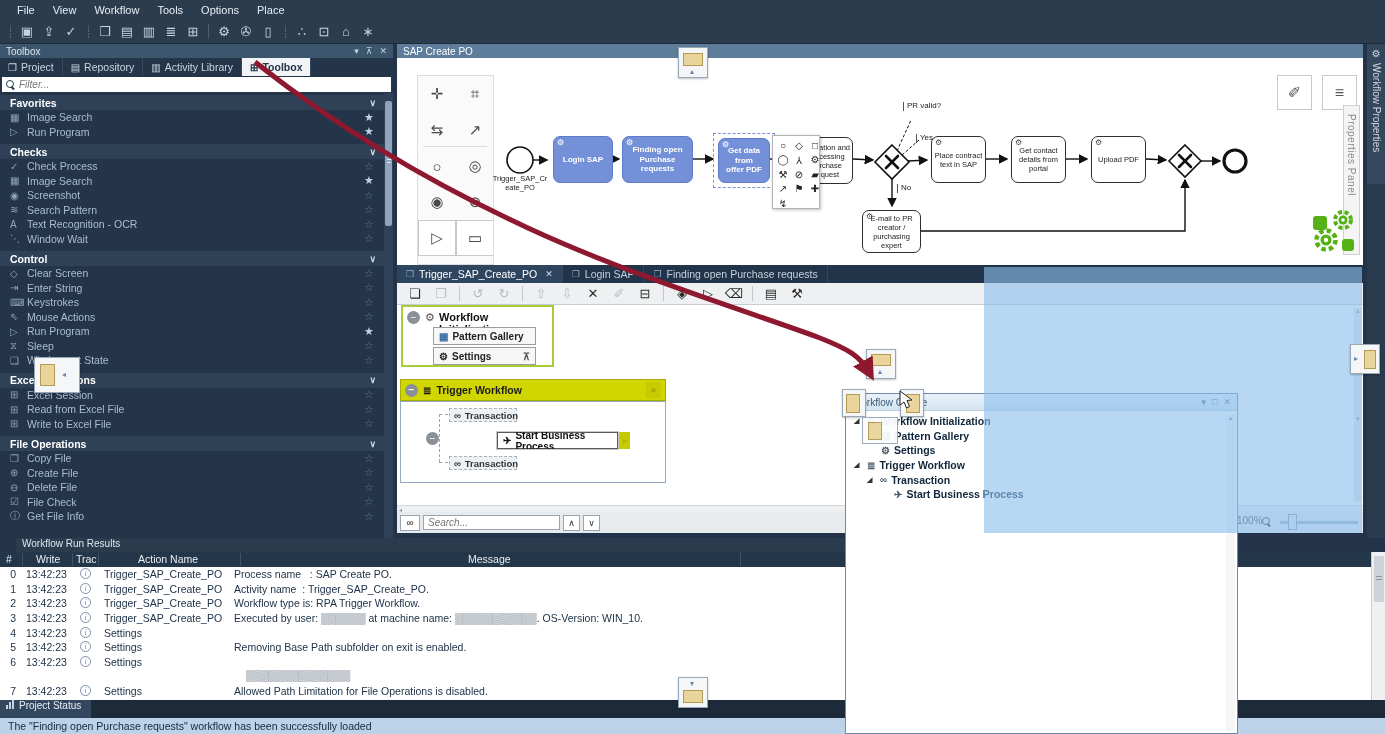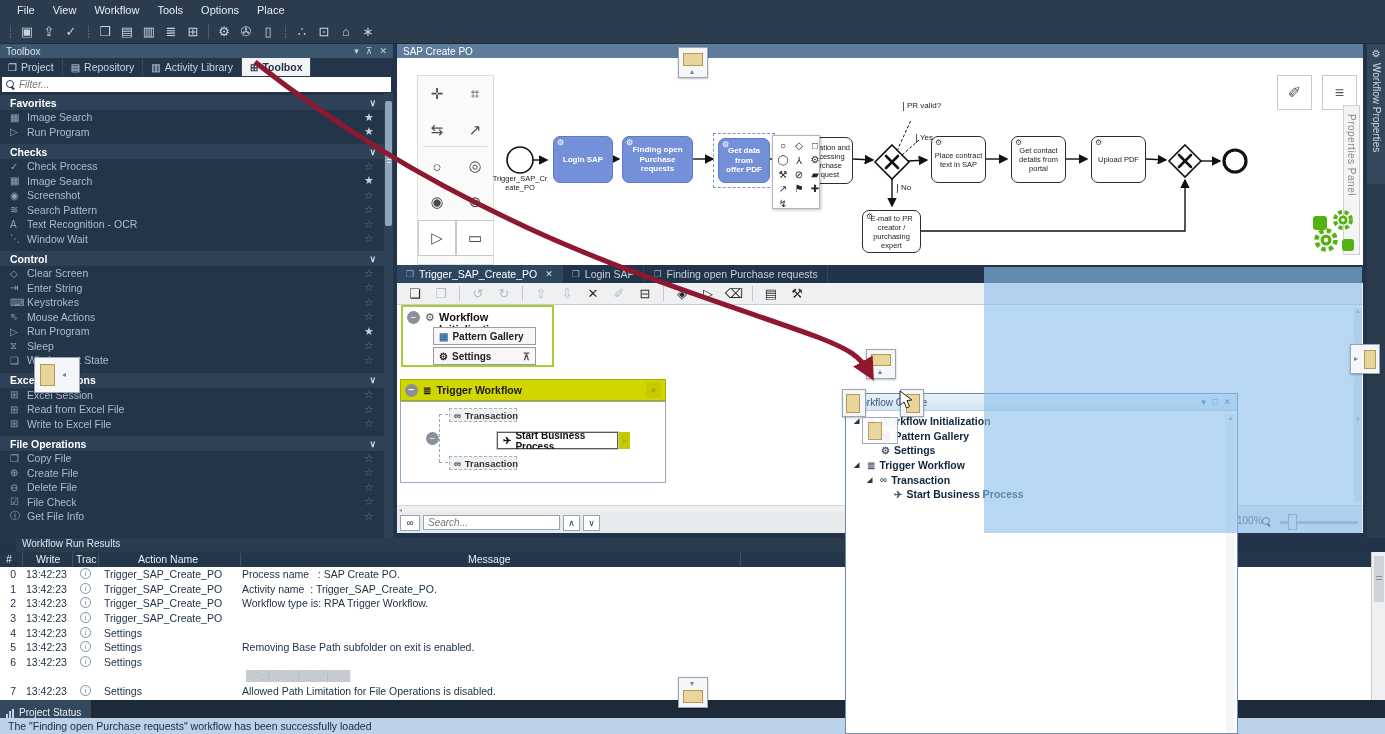--- a/index.html
+++ b/index.html
@@ -109,28 +109,28 @@
 .res-head span{position:absolute;top:1px}
 .res-head .csep{position:absolute;top:1px;bottom:1px;width:1px;background:#3e5268}
 .res-body{left:0;top:567px;width:1371px;height:133px;background:#fff;color:#20344a;font-size:10.5px;overflow:hidden}
 .rrow{position:relative;height:14.7px}
 .rrow.tall{height:29px}
 .rrow span{position:absolute;top:1px;white-space:nowrap}
 .c-num{left:0;width:16px;text-align:right}
 .c-time{left:26px}
 .c-info{left:80px;width:11px;height:11px;border:1px solid #7a92aa;border-radius:50%;color:#7a92aa;font-size:8px;display:flex;align-items:center;justify-content:center;font-style:italic;font-family:"Liberation Serif",serif}
 .c-act{left:104px}
-.c-msg{left:242px}
+.c-msg{left:234px}
 .c-msg2{left:246px;top:14px!important}
 .res-scroll{left:1371px;top:552px;width:14px;height:148px;background:#eef0f2;border-left:1px solid #ccc}
 .res-thumb{position:absolute;left:2px;top:4px;width:10px;height:46px;background:#cdd3d9}
 .res-thumb::after{content:"";position:absolute;left:2px;top:20px;width:6px;height:6px;background:repeating-linear-gradient(#8a9199 0 1px,transparent 1px 3px)}
 
 .pstat-row{left:0;top:700px;width:1385px;height:18px;background:#1c2a3a}
-.pstat-tab{position:absolute;left:0;top:0;height:18px;padding:0 10px 0 6px;background:#33485e;color:#e8eef5;font-size:10px;display:flex;align-items:flex-end;gap:5px}
+.pstat-tab{position:absolute;left:0;top:0;height:18px;padding:0 10px 0 6px;background:#33485e;color:#e8eef5;font-size:10px;display:flex;align-items:flex-start;gap:5px}
 .bars{display:inline-flex;align-items:flex-end;gap:1px;height:9px}
 .bars i{display:block;width:2px;background:#c6d3df}
 .statusbar{left:0;top:718px;width:1385px;height:16px;background:#bcd2e8;color:#13283f;font-size:10.5px;display:flex;align-items:center;padding:0 8px}
 
 .guide{position:absolute;background:#f4f6f8;border:1px solid #98a7b7;box-shadow:0 1px 2px rgba(0,0,0,.25);z-index:30}
 .tan{position:absolute;background:#e9d49c;border:1px solid #b49b55}
 .garr{position:absolute;color:#6688aa;font-size:8px;line-height:1}
 .ghost{position:absolute;left:862px;top:417px;width:36px;height:27px;background:#fbfcfd;border:1px solid #9aa8b8;z-index:32;opacity:.95}
 svg.overlay{position:absolute;left:0;top:0;z-index:36;pointer-events:none}
 svg.cursor{position:absolute;z-index:40;pointer-events:none}
@@ -656,20 +656,21 @@
       <span class="c-time">13:42:23</span>
       <span class="c-info">i</span>
       <span class="c-act">Trigger_SAP_Create_PO</span>
       <span class="c-msg">Workflow type is: RPA Trigger Workflow.</span>
     </div>
   <div class="rrow">
       <span class="c-num">3</span>
       <span class="c-time">13:42:23</span>
       <span class="c-info">i</span>
       <span class="c-act">Trigger_SAP_Create_PO</span>
+      <span class="c-msg">Executed by user: ▒▒▒▒▒▒ at machine name: ▒▒▒▒▒▒▒▒▒▒▒. OS-Version: WIN_10.</span>
     </div>
   <div class="rrow">
       <span class="c-num">4</span>
       <span class="c-time">13:42:23</span>
       <span class="c-info">i</span>
       <span class="c-act">Settings</span>
     </div>
   <div class="rrow">
       <span class="c-num">5</span>
       <span class="c-time">13:42:23</span>

